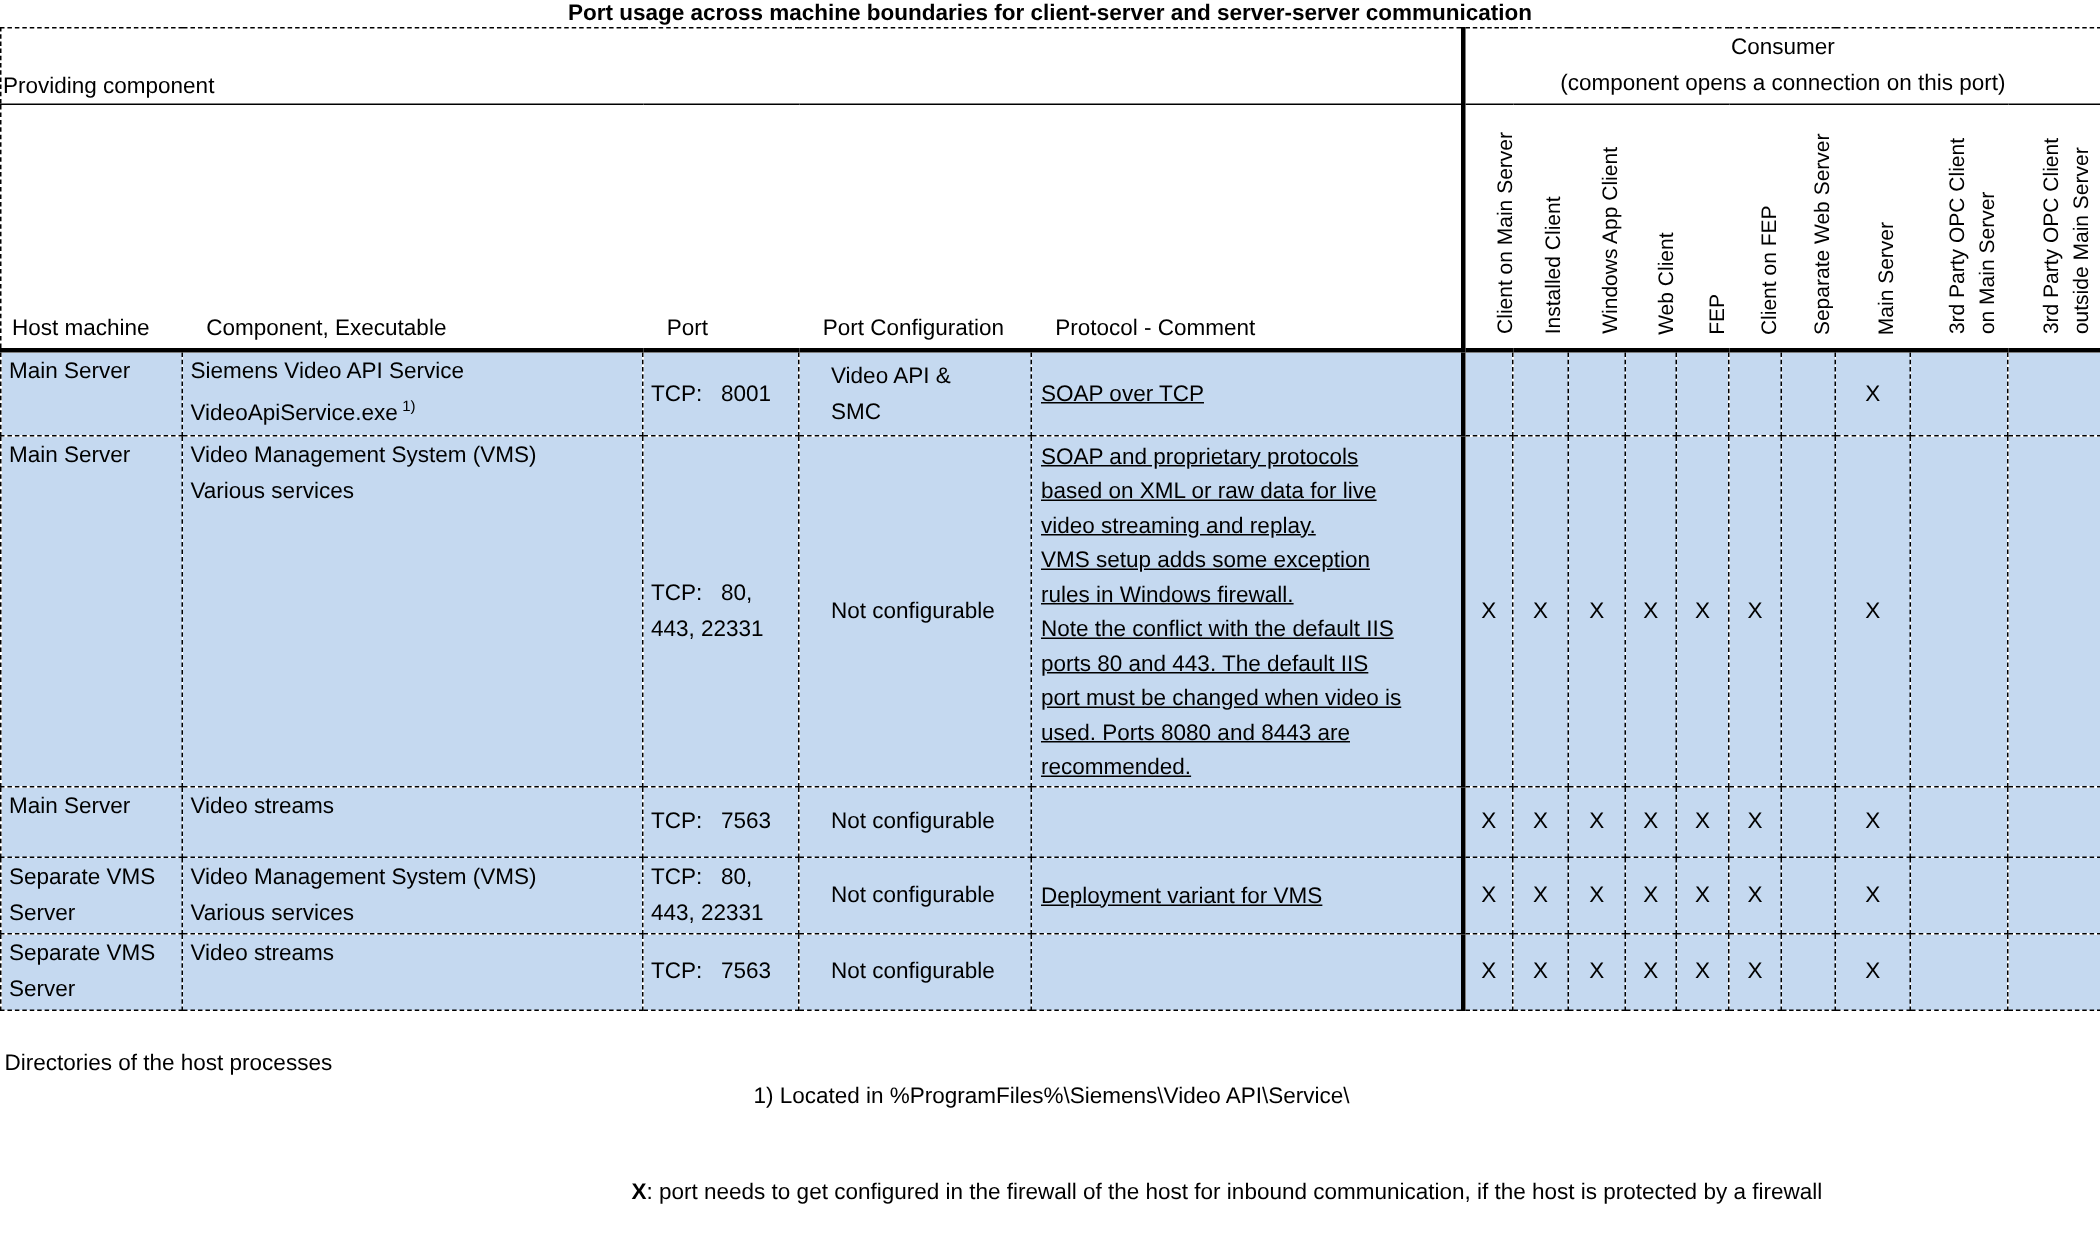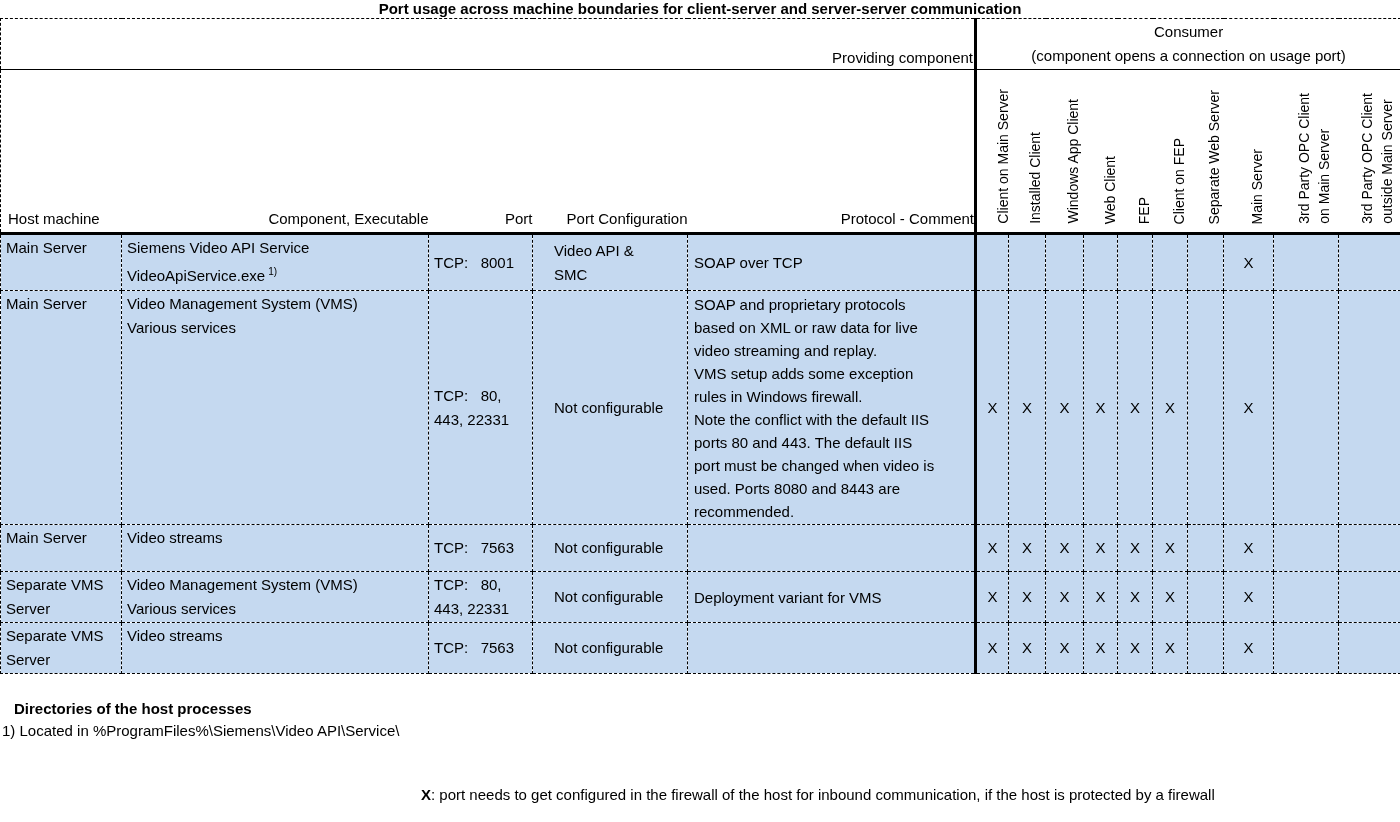--- a/index.html
+++ b/index.html
@@ -4,53 +4,53 @@
 <style>
   :root { --row-fill:#c5d9f0; --line:#000; }
   * { box-sizing:border-box; }
   html,body { margin:0; padding:0; background:#fff; }
   body { width:1400px; height:822px; font-family:"Liberation Sans", sans-serif; color:#000; overflow:hidden; }
 
   .title { font-size:15px; font-weight:bold; text-align:center; height:18px; line-height:17px; }
 
   table { border-collapse:collapse; table-layout:fixed; width:1400px; border:1px dashed var(--line); }
   th, td { font-size:15px; font-weight:normal; }
-  .provider-head { vertical-align:bottom; padding-bottom:3px; text-align:right;
+  .provider-head { vertical-align:bottom; padding-bottom:3px; text-align:left;
       border-top:1px dashed var(--line); border-left:1px dashed var(--line); border-bottom:1px solid var(--line);margin-left:32px; }
   .consumer-head { vertical-align:middle; line-height:24px; text-align:center;
       border-top:1px dashed var(--line); border-right:1px dashed var(--line);
       border-left:3px solid var(--line); border-bottom:1px solid var(--line); white-space:pre-line; }
 
   
   .labels th { height:164px; vertical-align:bottom; padding:0 0 5px 16px; border-bottom:3px solid var(--line); }
   .labels .host-label { text-align:left; padding-left:7px; border-left:1px dashed var(--line); }
-  .labels .plabel { text-align:right; }
+  .labels .plabel { text-align:left; }
   .labels .rot { text-align:center; }
   .labels .rot:last-child { border-right:1px dashed var(--line); }
   .rot-text { display:inline-block; writing-mode:vertical-rl; transform:rotate(180deg);
       font-size:14px; line-height:20px; white-space:pre-line; text-align:left; }
   .consumer-start { border-left:3px solid var(--line) !important; }
 
   
   tbody td { border:1px dashed var(--line); background:var(--row-fill); line-height:24px; overflow:hidden; }
   tbody tr:nth-child(1) td { height:57px; }
   tbody tr:nth-child(2) td { height:234px; }
   tbody tr:nth-child(3) td { height:47px; }
   tbody tr:nth-child(4) td { height:51px; }
   tbody tr:nth-child(5) td { height:50px; }
   td.host, td.component { vertical-align:top; padding:1px 5px; white-space:pre-line; }
   td.port { vertical-align:middle; padding:1px 5px; white-space:pre-wrap;margin-left:27px; }
   td.config { vertical-align:middle; padding:1px 21px; }
-  td.protocol { vertical-align:middle; padding:1px 6px; white-space:pre-line; line-height:23px; }
+  td.protocol { vertical-align:middle; padding:1px 6px; white-space:pre-line; line-height:23px;text-decoration:underline; }
   td.mark { text-align:center; vertical-align:middle; padding:0; }
   sup { font-size:10px; margin-left:3px; }
 
   
-  .dir-title { margin:26px 0 5px 14px; font-size:15px; font-weight:bold; }
-  .footnote { margin-left:2px; font-size:15px; }
+  .dir-title { margin:26px 0 5px 3px; font-size:15px; font-weight:normal; }
+  .footnote { margin-left:2px; font-size:15px;text-align:center; }
   .legend { margin:47px 0 0 421px; font-size:15px; }
   .legend b { font-weight:bold; }
 </style>
 </head>
 <body>
 
 <div class="title">Port usage across machine boundaries for client-server and server-server communication</div>
 
 <table>
   <colgroup>
@@ -67,21 +67,21 @@
     <col style="width:35px">
       <col style="width:36px">
       <col style="width:50px">
       <col style="width:65px">
       <col style="width:62px">
   </colgroup>
   <thead>
     <tr>
       <th colspan="5" class="provider-head">Providing component</th>
       <th colspan="10" class="consumer-head">Consumer
-(component opens a connection on usage port)</th>
+(component opens a connection on this port)</th>
     </tr>
     <tr class="labels">
       <th class="host-label">Host machine</th>
       <th class="plabel">Component, Executable</th>
       <th class="plabel">Port</th>
       <th class="plabel">Port Configuration</th>
       <th class="plabel">Protocol - Comment</th>
       <th class="rot consumer-start"><span class="rot-text">Client on Main Server</span></th>
       <th class="rot"><span class="rot-text">Installed Client</span></th>
       <th class="rot"><span class="rot-text">Windows App Client</span></th>

